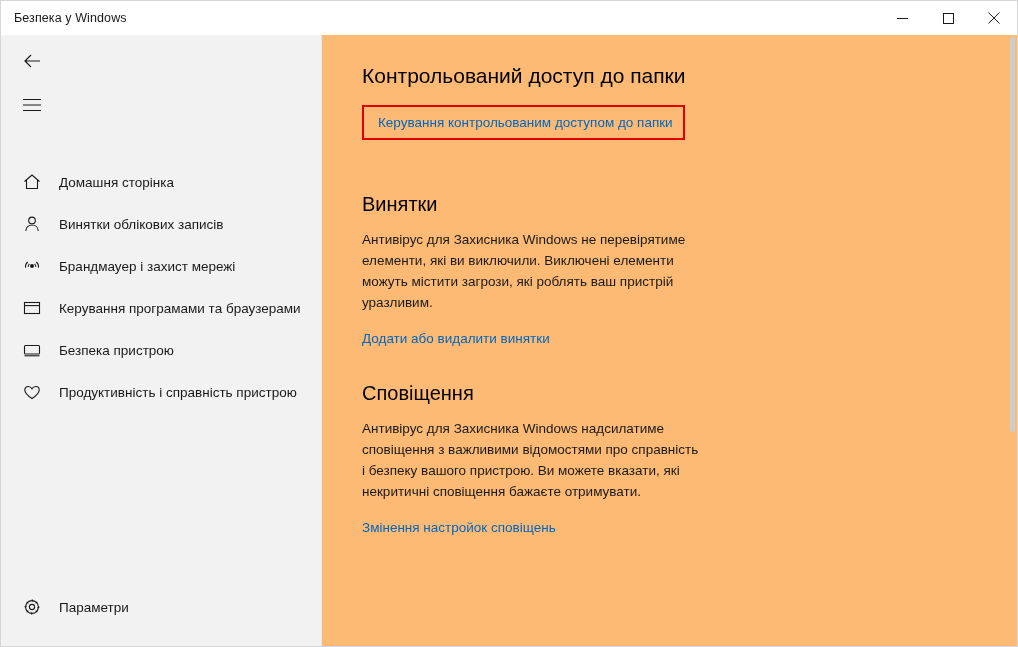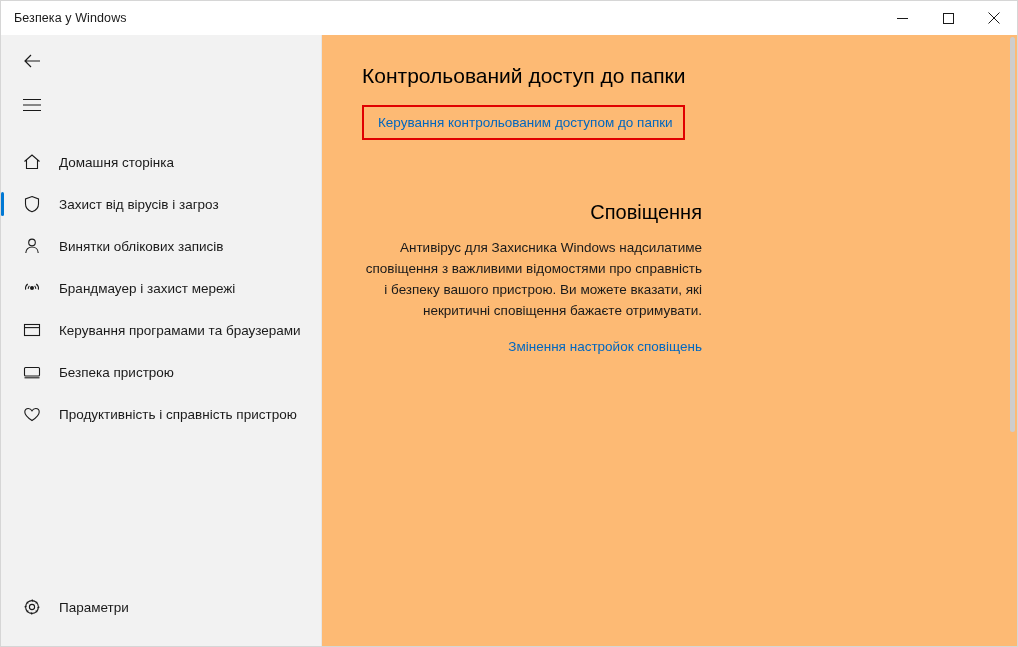--- a/index.html
+++ b/index.html
@@ -67,20 +67,21 @@
 
   
   #sidebar {
     width: 320px;
     min-width: 320px;
     background: #f2f2f2;
     display: flex;
     flex-direction: column;
     position: relative;
     border-right: 1px solid #e6e6e6;
+    gap: 20px;
   }
   #nav-top {
     padding-top: 4px;
   }
   .nav-btn {
     height: 44px;
     display: flex;
     align-items: center;
     padding-left: 10px;
     color: #1a1a1a;
@@ -158,21 +159,21 @@
     display: inline-block;
   }
   #highlight-box {
     display: inline-block;
     border: 2px solid #e00000;
     padding: 6px 10px 7px 14px;
     margin: 2px 0 26px 0;
   }
   .section { margin-bottom: 6px; }
   #section-exclusions { margin-top: 26px; }
-  #section-notifications { margin-top: 34px; text-align: right; }
+  #section-notifications { margin-top: 34px; }
 
   
   #scrollbar-track {
     position: absolute;
     right: 0;
     top: 0;
     bottom: 0;
     width: 12px;
     background: transparent;
   }
@@ -237,28 +238,20 @@
 
         <div class="nav-item">
           <span class="nav-icon">
             <svg width="20" height="20" viewBox="0 0 20 20" aria-hidden="true">
               <path d="M2.5 9.5 L10 3 L17.5 9.5 M4.5 8.2 V16.5 H15.5 V8.2" fill="none" stroke="currentColor" stroke-width="1.1"></path>
             </svg>
           </span>
           <span class="nav-label">Домашня сторінка</span>
         </div>
 
-        <div class="nav-item selected">
-          <span class="nav-icon">
-            <svg width="20" height="20" viewBox="0 0 20 20" aria-hidden="true">
-              <path d="M10 2.5 L16.5 5 V10 C16.5 14 13.5 16.6 10 17.8 C6.5 16.6 3.5 14 3.5 10 V5 Z" fill="none" stroke="currentColor" stroke-width="1.1"></path>
-            </svg>
-          </span>
-          <span class="nav-label">Захист від вірусів і загроз</span>
-        </div>
 
         <div class="nav-item">
           <span class="nav-icon">
             <svg width="20" height="20" viewBox="0 0 20 20" aria-hidden="true">
               <circle cx="10" cy="6.4" r="3.3" fill="none" stroke="currentColor" stroke-width="1.1"></circle>
               <path d="M3.8 17 C3.8 13.3 6.6 11 10 11 C13.4 11 16.2 13.3 16.2 17" fill="none" stroke="currentColor" stroke-width="1.1"></path>
             </svg>
           </span>
           <span class="nav-label">Винятки облікових записів</span>
         </div>
@@ -324,20 +317,25 @@
     <div id="main">
       <div id="main-inner">
 
         <div class="section">
           <h1 class="page-title">Контрольований доступ до папки</h1>
           <div id="highlight-box">
             <a class="link" href="#">Керування контрольованим доступом до папки</a>
           </div>
         </div>
 
+        <div class="section" id="section-exclusions">
+          <h2 class="section-title">Винятки</h2>
+          <p class="body-text">Антивірус для Захисника Windows не перевірятиме елементи, які ви виключили. Виключені елементи можуть містити загрози, які роблять ваш пристрій уразливим.</p>
+          <a class="link" href="#">Додати або видалити винятки</a>
+        </div>
 
         <div class="section" id="section-notifications">
           <h2 class="section-title">Сповіщення</h2>
           <p class="body-text">Антивірус для Захисника Windows надсилатиме сповіщення з важливими відомостями про справність і безпеку вашого пристрою. Ви можете вказати, які некритичні сповіщення бажаєте отримувати.</p>
           <a class="link" href="#">Змінення настройок сповіщень</a>
         </div>
 
       </div>
 
       <div id="scrollbar-track">

